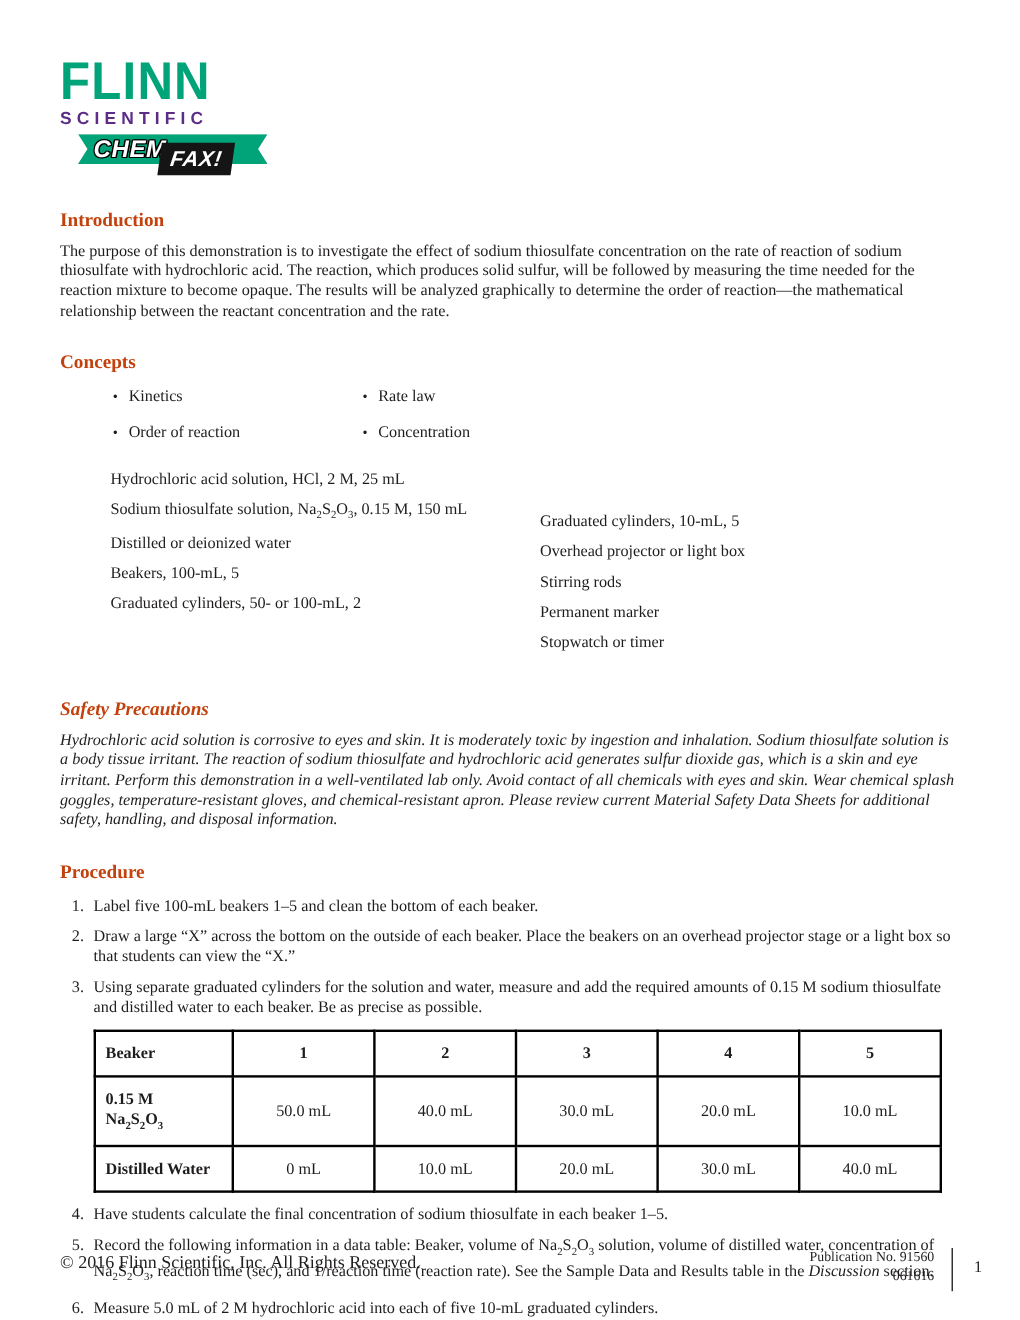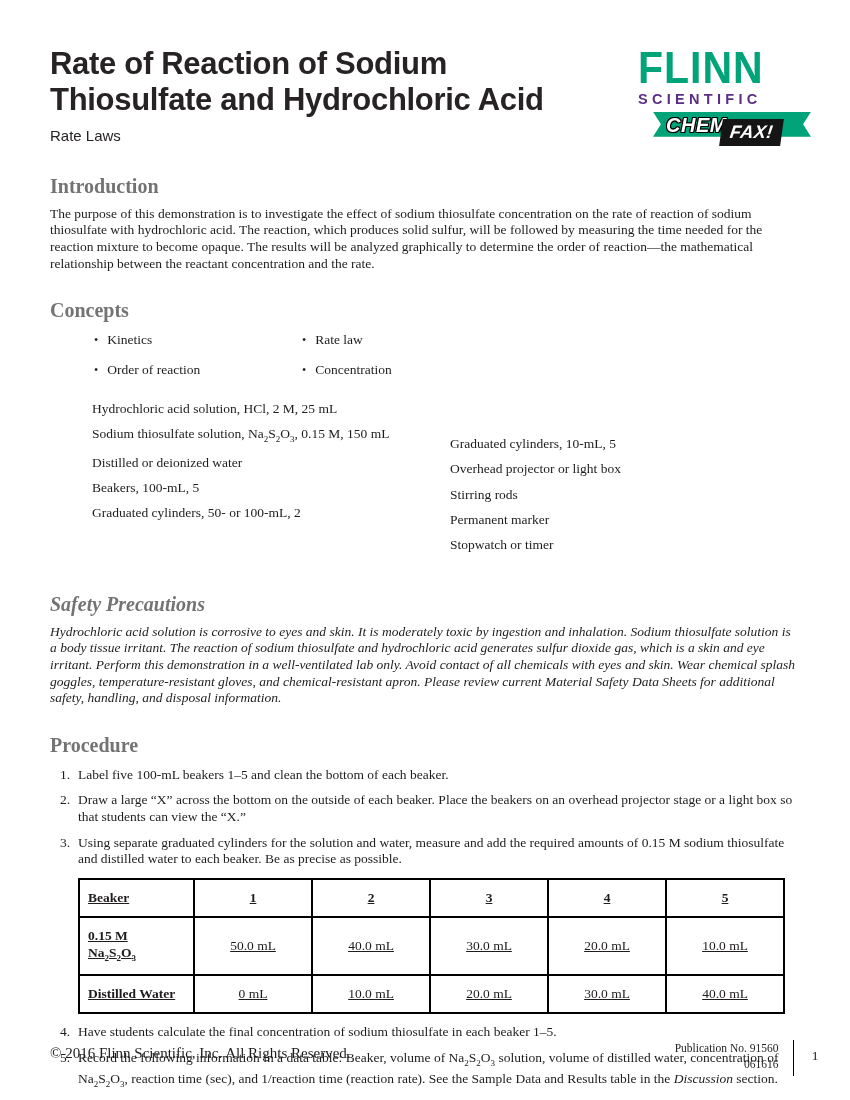--- a/index.html
+++ b/index.html
@@ -56,21 +56,21 @@
     display: flex; align-items: center;
   }
   .fax-tag span {
     font-family: "Liberation Sans", sans-serif;
     font-style: italic; font-weight: 700; font-size: 18px; color: #ffffff;
     letter-spacing: 0.5px;
   }
 
   
   h2 {
-    font-size: 20px; font-weight: 700; color: #737373;
+    font-size: 16px; font-weight: 700; color: #c2410c;
     margin-top: 27px; margin-bottom: 8px;
   }
   h2.italic { font-style: italic; margin-top: 29px; }
   .body-text { font-size: 13.5px; line-height: 16.6px; max-width: 748px; }
   .italic-text { font-style: italic; }
 
   
   .concept-cols { display: flex; margin-top: 10px; }
   .concept-col { list-style: none; }
   .concept-col.c1 { margin-left: 44px; width: 208px; }
@@ -90,21 +90,21 @@
   .step { display: flex; margin-bottom: 9px; max-width: 760px; }
   .step-num { flex: 0 0 20px; text-align: right; margin-right: 8px; font-size: 13.5px; line-height: 16.6px; }
   .step-text { flex: 1; font-size: 13.5px; line-height: 16.6px; }
 
   
   table {
     border-collapse: collapse; margin: 10px 0 10px 28px;
     width: 707px; table-layout: fixed;
     border: 2.5px solid #000;
   }
-  th, td { border: 2px solid #000; font-size: 13.5px; padding: 10px 8px; text-decoration: underline; }
+  th, td { border: 2px solid #000; font-size: 13.5px; padding: 10px 8px; }
   thead th { font-weight: 700; text-align: center; height: 24px; }
   thead th:first-child { text-align: left; width: 115px; }
   tbody th { font-weight: 700; text-align: left; line-height: 1.25; }
   tbody td { text-align: center; font-weight: 400; }
   sub { font-size: 9px; }
 
   
   .footer {
     position: absolute; left: 50px; right: 26px; top: 1040px;
     display: flex; align-items: flex-start;
@@ -113,24 +113,20 @@
   .pub-block { text-align: right; font-size: 11.5px; line-height: 16px; }
   .footer-divider { width: 1.5px; background: #000; height: 36px; margin: 0 12px 0 14px; }
   .page-number { font-size: 13.5px; width: 18px; text-align: center; padding-top: 8px; }
 </style>
 </head>
 <body>
 
 <div class="page">
 
   <header class="header">
-    <div class="title-block">
-      <h1><span>Rate of Reaction of Sodium</span><br><span>Thiosulfate and Hydrochloric Acid</span></h1>
-      <div class="subtitle">Rate Laws</div>
-    </div>
     <div class="logo">
       <div class="logo-brand" style="color: rgb(0, 164, 120);">FLINN</div>
       <div class="logo-sub" style="color: rgb(92, 45, 135);">SCIENTIFIC</div>
       <div class="chemfax">
         <div class="ribbon" style="background: rgb(0, 164, 120);">
           <span class="chem-text">CHEM</span>
         </div>
         <div class="fax-tag">
           <span>FAX!</span>
         </div>

